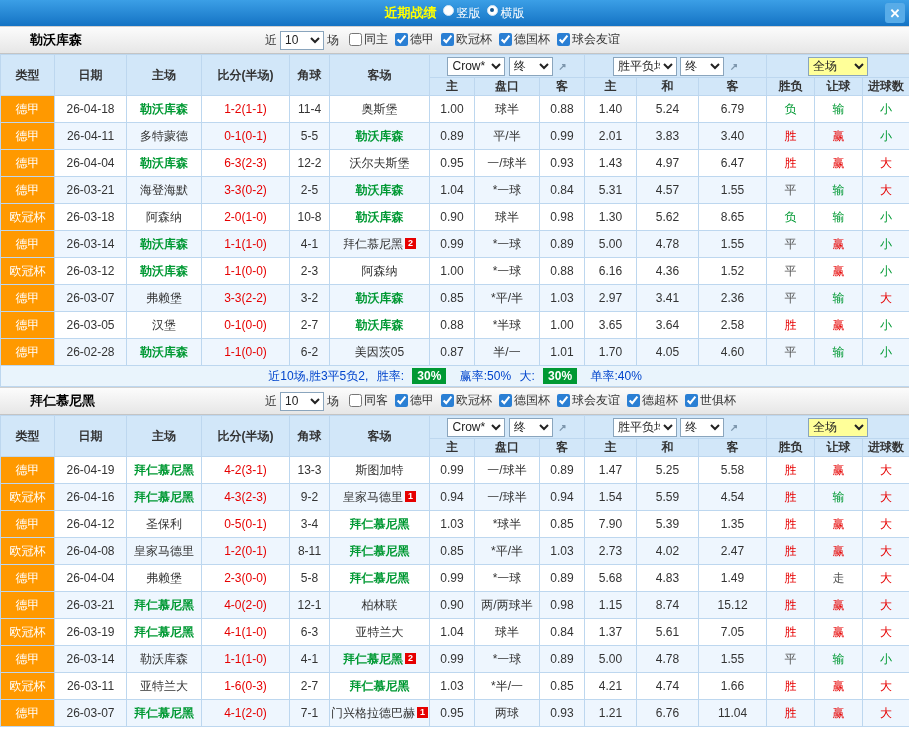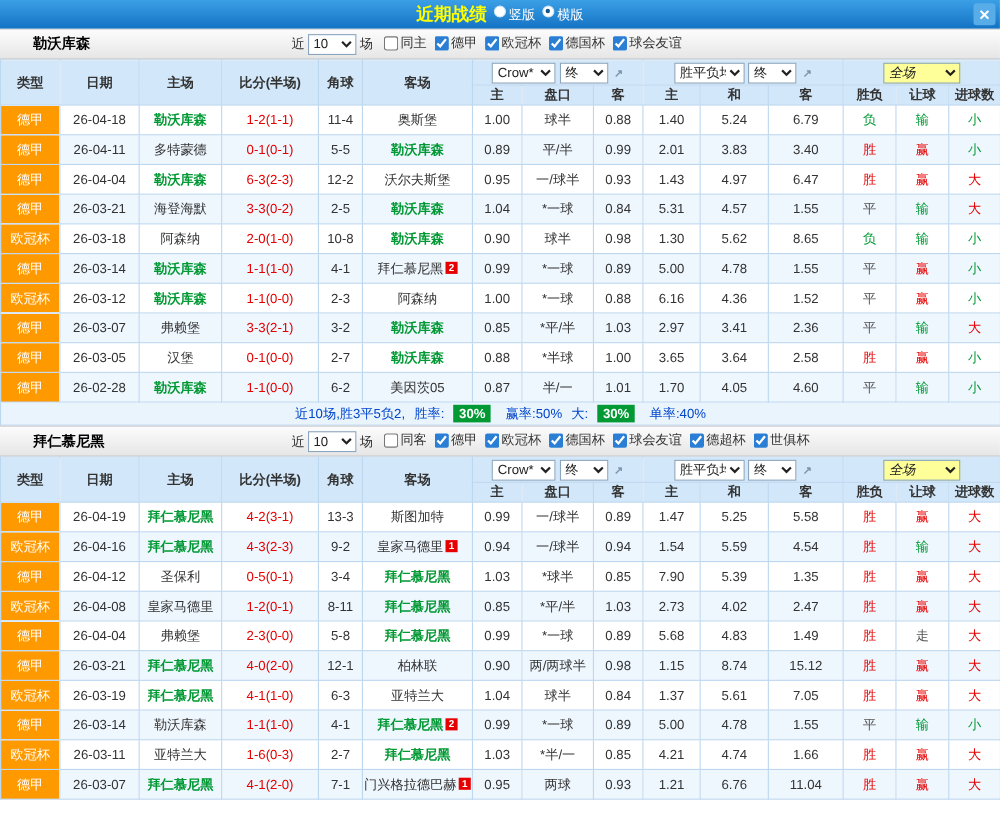--- a/index.html
+++ b/index.html
@@ -4,40 +4,40 @@
 <style>
   * { margin:0; padding:0; box-sizing:border-box; }
   html,body { width:909px; height:750px; overflow:hidden; background:#fff;
     font-family:"Liberation Sans", sans-serif; font-size:12px; color:#333; }
   .popup { width:909px; height:750px; overflow:hidden; }
 
   
   .topbar { height:26px; background:linear-gradient(180deg, var(--topbar-blue-light), var(--topbar-blue)); position:relative;
     display:flex; align-items:center; justify-content:center; color:#fff; }
   .topbar-center { display:flex; align-items:center; gap:6px; }
-  .title { color:var(--title-yellow); font-weight:bold; font-size:16px; }
+  .title { color:var(--title-yellow); font-weight:bold; font-size:13px; }
   .radio-ctrl { display:inline-flex; align-items:flex-start; gap:3px; cursor:pointer; font-size:12px; color:#fff; }
   .radio-circle { width:11px; height:11px; border-radius:50%; background:#fff; border:1px solid #cfe4f5; display:inline-block; position:relative; }
   .radio-circle.checked::after { content:""; position:absolute; left:2.5px; top:2.5px; width:4px; height:4px; border-radius:50%; background:#14568e; }
   .close-btn { position:absolute; right:4px; top:3px; width:20px; height:20px; border-radius:3px;
     background:#58ace8; color:#fff; font-size:13px; font-weight:bold; display:flex; align-items:center; justify-content:center; cursor:pointer; }
 
   
   .ctrl-bar { height:28px; background:linear-gradient(180deg,#fcfcfc,#e6e6e6); border-top:1px solid #d0d0d0; border-bottom:1px solid #c4c4c4;
     display:flex; align-items:center; }
   .team-name { width:262px; padding-left:30px; font-weight:bold; font-size:13px; color:#000; }
   .filters { display:flex; align-items:center; }
   .filters .lbl { margin:0 3px; color:#333; }
   .cb-item { display:inline-flex; align-items:center; margin-left:7px; cursor:pointer; color:#333; }
   .cb-item input { width:13px; height:13px; margin-right:2px; accent-color:#2a7fd4; }
   select { font-size:12px; height:19px; border:1px solid #8aa5bd; background:#fff; color:#222; cursor:pointer; }
   .count-select { width:44px; }
   .wide-select { width:64px; }
   .small-select { width:44px; }
-  .scope-select { width:70px; background:var(--scope-yellow);font-style:italic; }
+  .scope-select { width:60px; background:var(--scope-yellow); }
   .mini-icon { font-size:10px; color:#7d96ad; margin-left:2px; cursor:pointer; }
 
   
   table { border-collapse:collapse; width:909px; table-layout:fixed; }
   th, td { border:1px solid var(--border-blue); text-align:center; overflow:hidden; white-space:nowrap; padding:0; }
   thead th { background:var(--header-blue-bg); color:#333; font-weight:bold; font-size:12px; }
   thead tr.h1 th { height:23px; }
   thead tr.h2 th { height:18px; }
   tbody td { height:27px; background:#fff; }
   tbody tr.alt td { background:var(--row-alt-bg); }
@@ -274,21 +274,21 @@
           <td class="odds">4.36</td>
           <td class="odds">1.52</td>
           <td class="c-dark">平</td>
           <td class="c-red">赢</td>
           <td class="c-green">小</td>
         </tr>
         <tr class="alt">
           <td class="lg-cell">德甲</td>
           <td>26-03-07</td>
           <td><span class="">弗赖堡</span></td>
-          <td class="score">3-3(2-1)</td>
+          <td class="score">3-3(2-2)</td>
           <td>3-2</td>
           <td><span class="team-hi">勒沃库森</span></td>
           <td class="odds">0.85</td>
           <td class="odds">*平/半</td>
           <td class="odds">1.03</td>
           <td class="odds">2.97</td>
           <td class="odds">3.41</td>
           <td class="odds">2.36</td>
           <td class="c-dark">平</td>
           <td class="c-green">输</td>

